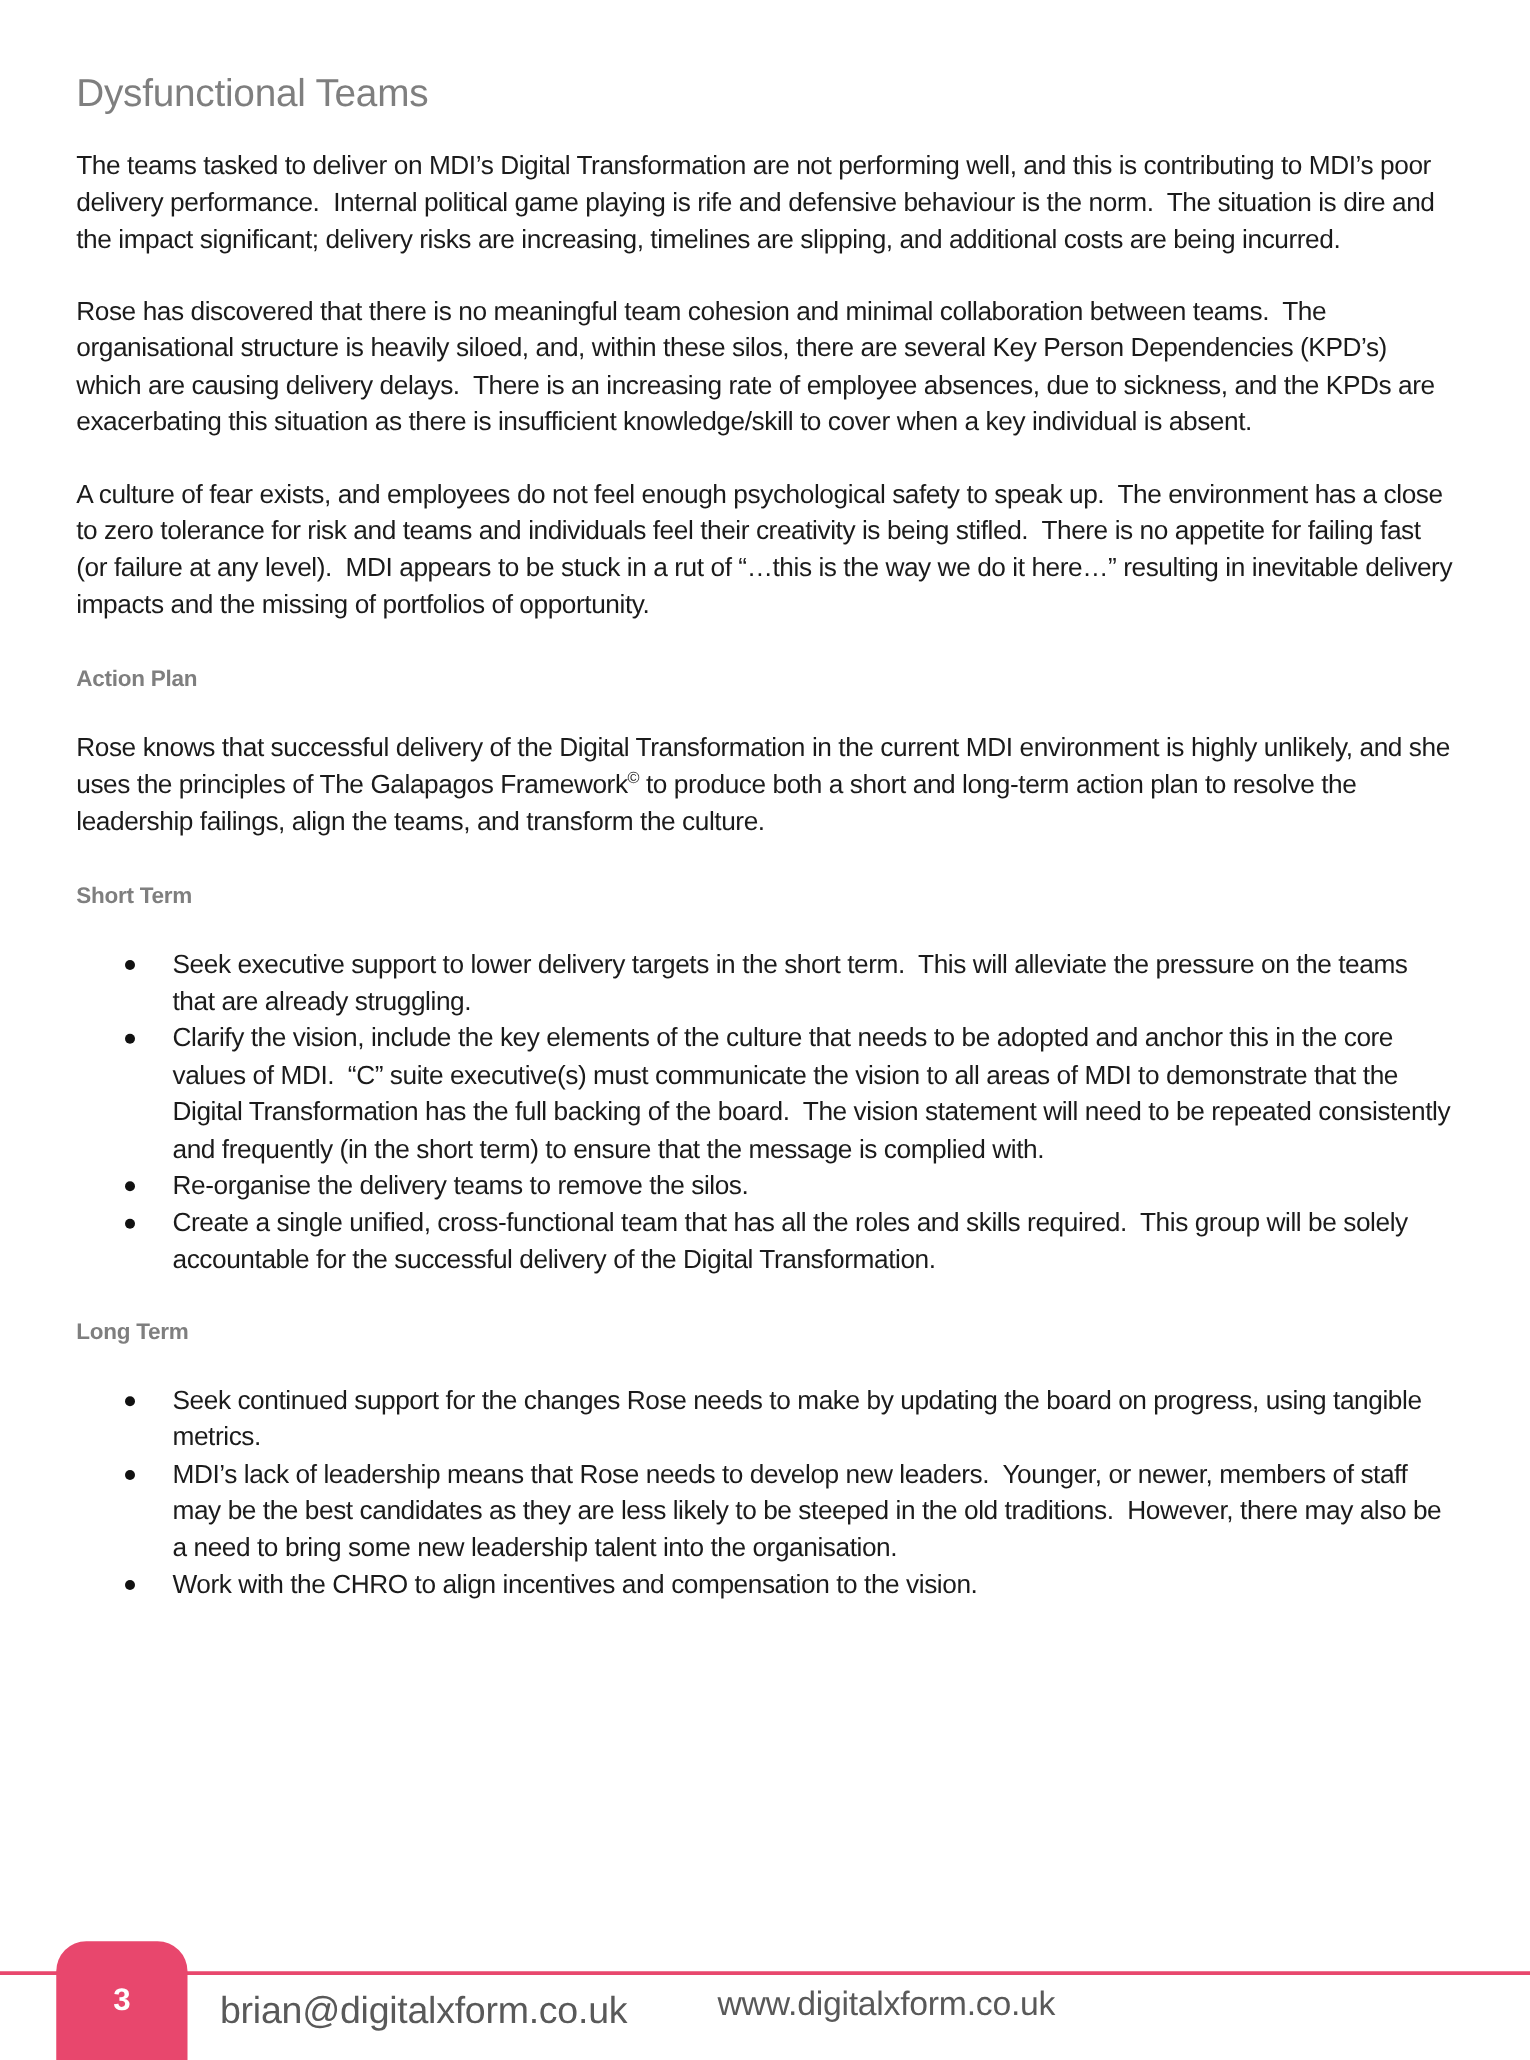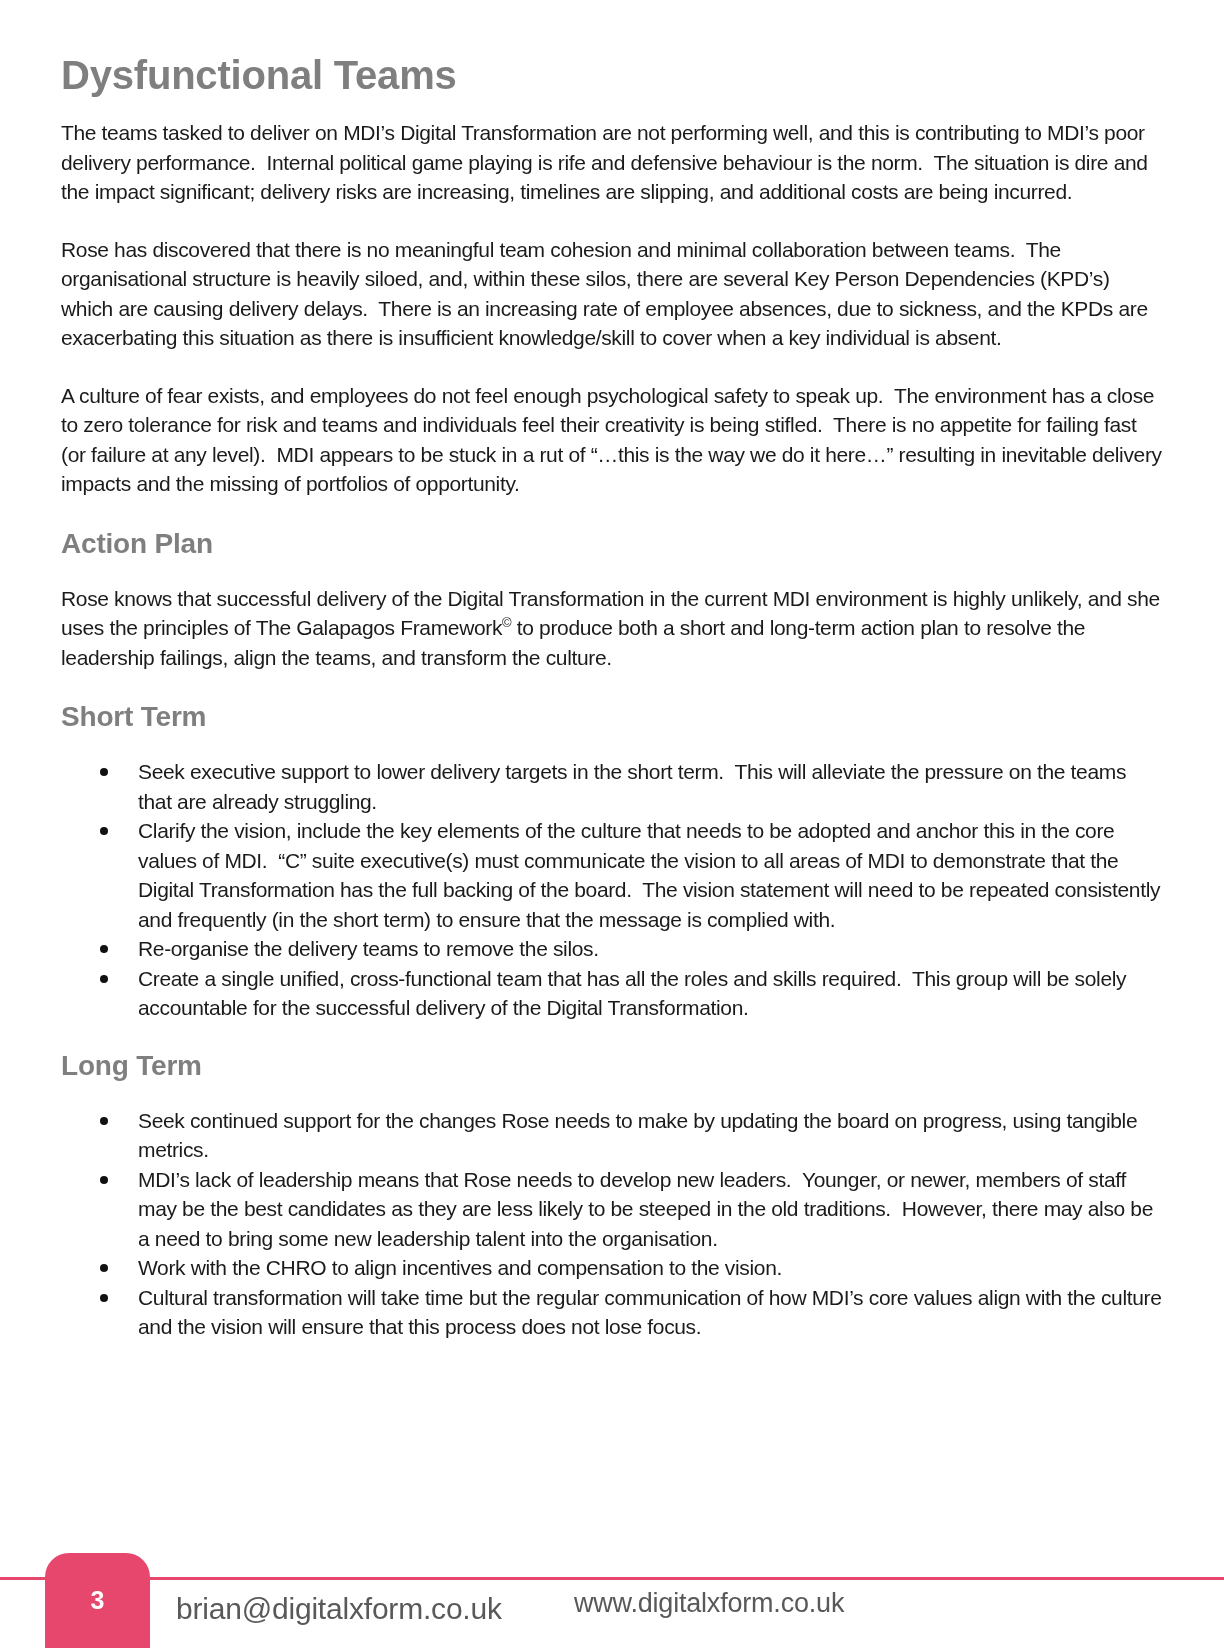--- a/index.html
+++ b/index.html
@@ -15,29 +15,29 @@
     position: absolute;
     left: 61px;
     top: 56px;
     width: 1104px;
     color: var(--body_text, #1b1b1b);
     font-size: 21px;
     line-height: 29.5px;
     letter-spacing: -0.35px;
   }
   h1 {
-    font-size: 40px;
+    font-size: 31px;
     line-height: 38px;
     color: var(--heading_text, #7f7f7f);
-    font-weight: bold;
+    font-weight: normal;
     margin: 0 0 24px 0;
     letter-spacing: -0.2px;
   }
   h2 {
-    font-size: 28px;
+    font-size: 18px;
     line-height: 33px;
     color: var(--heading_text, #7f7f7f);
     font-weight: bold;
     margin: 26px 0 24px 0;
     letter-spacing: -0.2px;
   }
   p {
     margin: 0 0 28px 0;
     white-space: pre-wrap;
   }
@@ -134,21 +134,20 @@
       <li>Re-organise the delivery teams to remove the silos.</li>
       <li>Create a single unified, cross-functional team that has all the roles and skills required.  This group will be solely accountable for the successful delivery of the Digital Transformation.</li>
     </ul>
 
     <h2>Long Term</h2>
 
     <ul class="bullets">
       <li>Seek continued support for the changes Rose needs to make by updating the board on progress, using tangible metrics.</li>
       <li>MDI’s lack of leadership means that Rose needs to develop new leaders.  Younger, or newer, members of staff may be the best candidates as they are less likely to be steeped in the old traditions.  However, there may also be a need to bring some new leadership talent into the organisation.</li>
       <li>Work with the CHRO to align incentives and compensation to the vision.</li>
-      <li>Cultural transformation will take time but the regular communication of how MDI’s core values align with the culture and the vision will ensure that this process does not lose focus.</li>
     </ul>
 
   </main>
 
   <div class="footer-rule"></div>
 
   <div class="page-badge">
     <span>3</span>
   </div>
 

